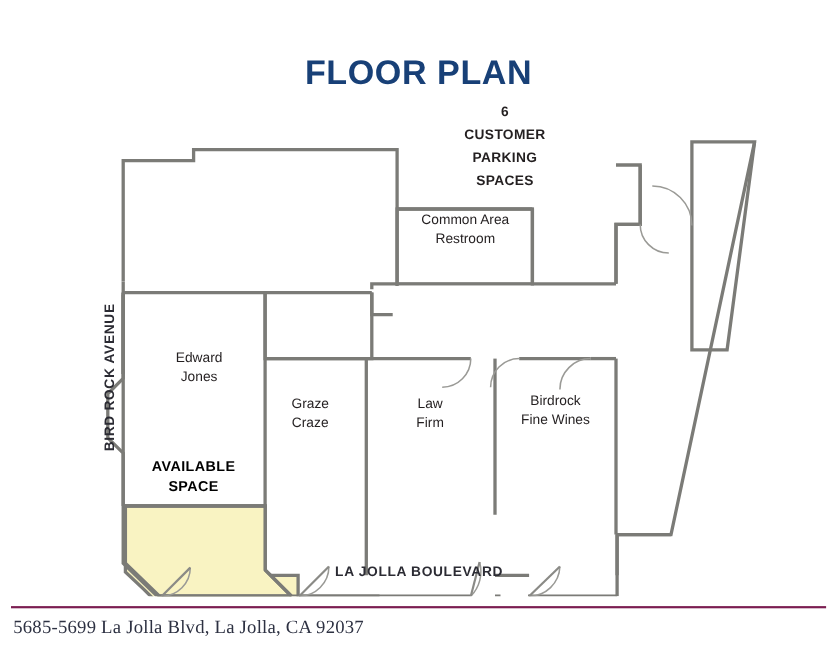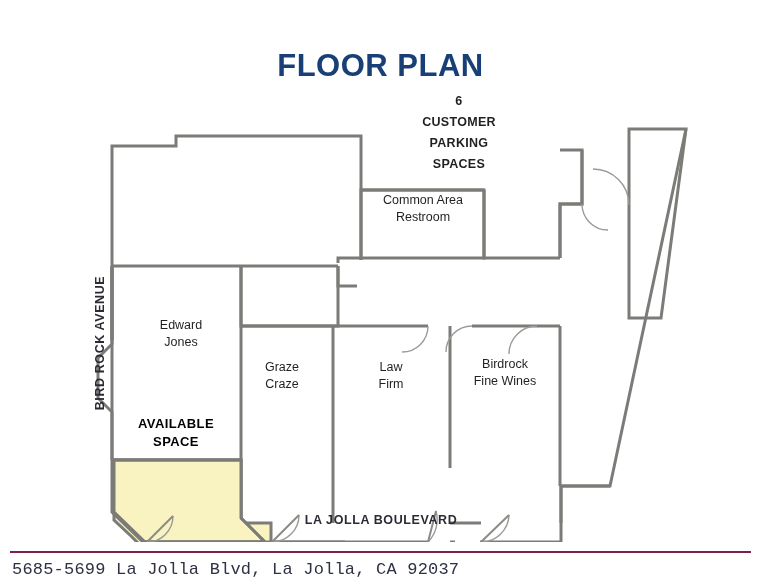--- a/index.html
+++ b/index.html
@@ -108,21 +108,21 @@
     width: 741px;
     height: 2px;
     background: #7c1e52;
   }
   #footer-text {
     position: absolute;
     left: 12px;
     top: 560px;
     font-size: 17px;
     color: #2d3142;
-    font-family: Liberation Mono, monospace;
+    font-family: Liberation Serif, serif;
     letter-spacing: 0.2px;
   }
 </style>
 </head>
 <body>
 
 <div id="page">
 
   <div id="title">FLOOR PLAN</div>
 

